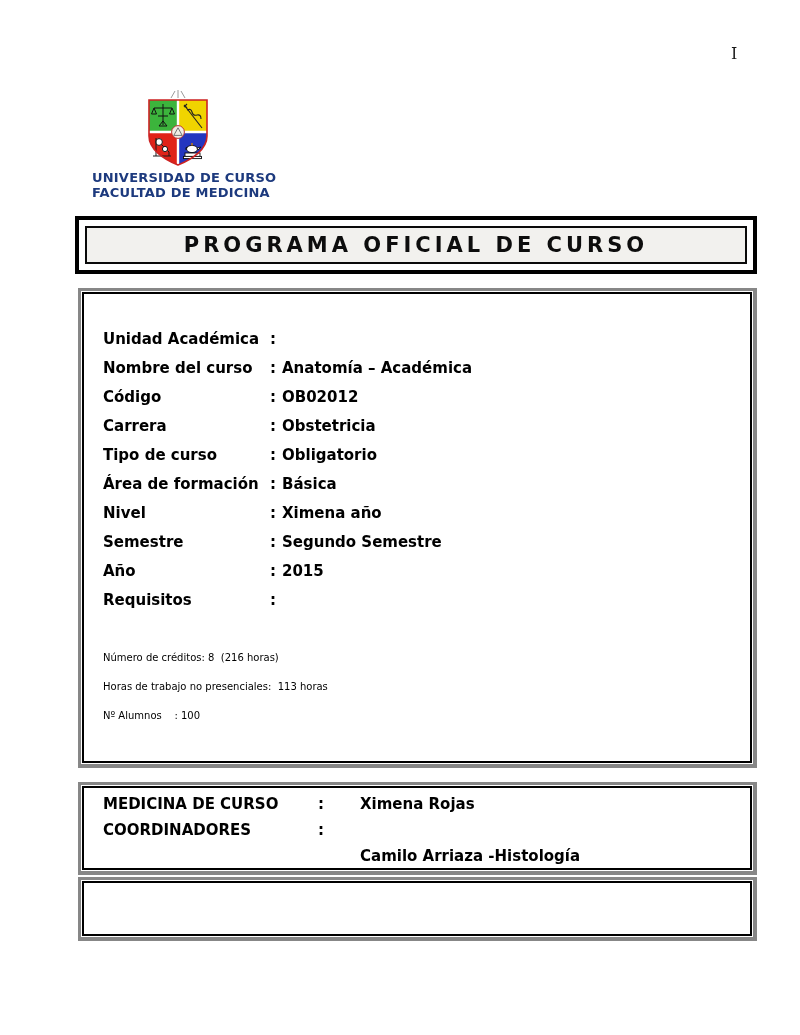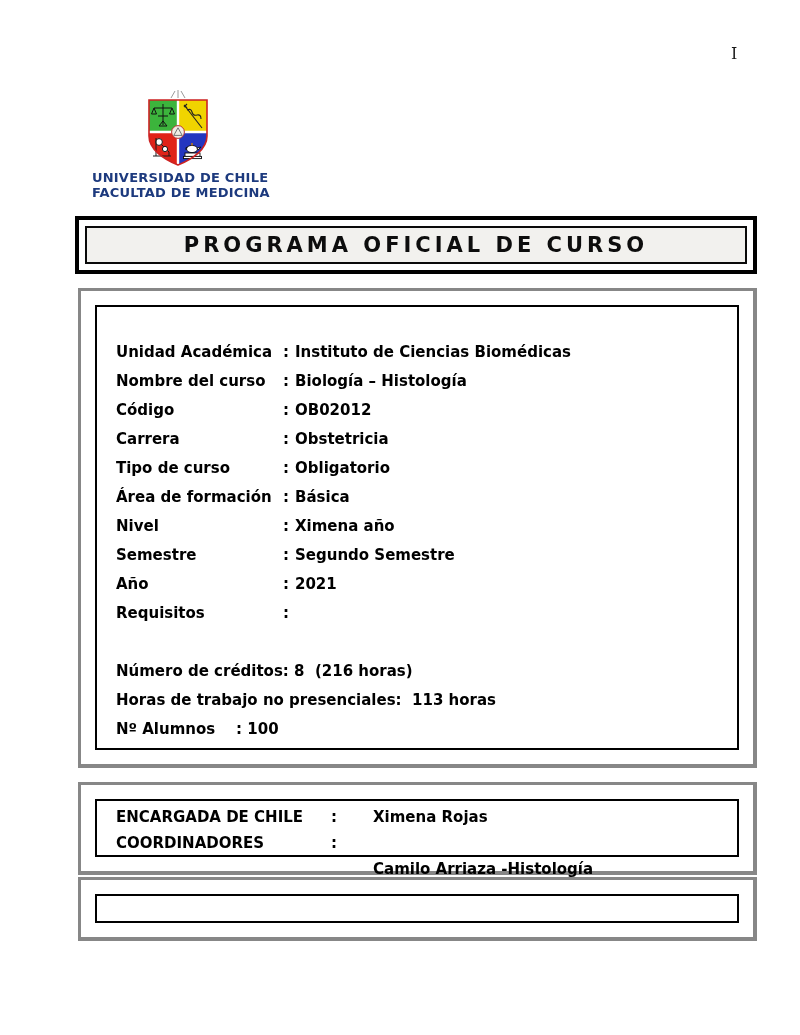--- a/index.html
+++ b/index.html
@@ -37,37 +37,37 @@
   }
   .banner-title {
     font-size:21px; font-weight:bold; letter-spacing:4px; color:#0d0d0d;
     white-space:nowrap;
   }
 
   
   .box {
     position:absolute; left:78px; width:679px;
     border:3px solid #878787; border-right-width:4px; border-bottom-width:4px;
-    padding:14px; background:#fff;
+    padding:1px; background:#fff;
   }
   .box-inner { width:100%; height:100%; border:2px solid #000; background:#fff; }
 
   .main-box  { top:288px; height:480px; }
   .staff-box { top:782px; height:93px; }
   .empty-box { top:877px; height:64px; }
 
   .main-inner { padding:30px 16px 0 19px; }
   .info-row { display:flex; align-items:center; height:29px; font-size:15px; font-weight:bold; }
   .info-label { flex:none; width:167px; white-space:nowrap; }
   .info-colon { flex:none; width:12px; }
   .info-value { white-space:pre; }
   .spacer-row { height:29px; }
   .summary-row {
     display:flex; align-items:center; height:29px;
-    font-size:15px; font-weight:bold; white-space:pre;
+    font-size:10px; font-weight:normal; white-space:pre;
   }
 
   .staff-inner { padding:3px 16px 0 19px; }
   .staff-row { display:flex; align-items:center; height:26px; font-size:15px; font-weight:bold; }
   .staff-label { flex:none; width:215px; white-space:nowrap; }
   .staff-colon { flex:none; width:12px; }
   .staff-value { flex:1; text-align:left; padding-left:30px; white-space:nowrap; }
 </style>
 </head>
 <body>
@@ -134,43 +134,42 @@
       </g>
 
       <path d="M4,12 H62 V48 C62,61 48,71 33,77 C18,71 4,61 4,48 Z" fill="none" stroke="#cc2222" stroke-width="1.6"></path>
 
       <g>
         <circle cx="33" cy="44" r="6.4" fill="#f0ede4" stroke="#bb3333" stroke-width="1"></circle>
         <path d="M33,39.8 L28.8,47.4 H37.2 Z" fill="none" stroke="#666" stroke-width="0.9"></path>
       </g>
     </svg>
     <div class="org">
-      <div class="org-line">UNIVERSIDAD DE CHILE</div>
+      <div class="org-line">UNIVERSIDAD DE CURSO</div>
       <div class="org-line">FACULTAD DE MEDICINA</div>
     </div>
   </div>
 
   <div class="banner">
     <div class="banner-inner">
       <div class="banner-title">PROGRAMA OFICIAL DE CURSO</div>
     </div>
   </div>
 
   <div class="box main-box">
     <div class="box-inner main-inner">
 
       <div class="info-row">
         <span class="info-label">Unidad Académica</span>
         <span class="info-colon">:</span>
-        <span class="info-value">Instituto de Ciencias Biomédicas</span>
       </div>
       <div class="info-row">
         <span class="info-label">Nombre del curso</span>
         <span class="info-colon">:</span>
-        <span class="info-value">Biología – Histología</span>
+        <span class="info-value">Anatomía – Académica</span>
       </div>
       <div class="info-row">
         <span class="info-label">Código</span>
         <span class="info-colon">:</span>
         <span class="info-value">OB02012</span>
       </div>
       <div class="info-row">
         <span class="info-label">Carrera</span>
         <span class="info-colon">:</span>
         <span class="info-value">Obstetricia</span>
@@ -191,40 +190,40 @@
         <span class="info-value">Ximena año</span>
       </div>
       <div class="info-row">
         <span class="info-label">Semestre</span>
         <span class="info-colon">:</span>
         <span class="info-value">Segundo Semestre</span>
       </div>
       <div class="info-row">
         <span class="info-label">Año</span>
         <span class="info-colon">:</span>
-        <span class="info-value">2021</span>
+        <span class="info-value">2015</span>
       </div>
       <div class="info-row">
         <span class="info-label">Requisitos</span>
         <span class="info-colon">:</span>
       </div>
 
       <div class="spacer-row"></div>
 
       <div class="summary-row">Número de créditos: 8  (216 horas)</div>
       <div class="summary-row">Horas de trabajo no presenciales:  113 horas</div>
       <div class="summary-row">Nº Alumnos    : 100</div>
 
     </div>
   </div>
 
   <div class="box staff-box">
     <div class="box-inner staff-inner">
       <div class="staff-row">
-        <span class="staff-label">ENCARGADA DE CHILE</span>
+        <span class="staff-label">MEDICINA DE CURSO</span>
         <span class="staff-colon">:</span>
         <span class="staff-value">Ximena Rojas</span>
       </div>
       <div class="staff-row">
         <span class="staff-label">COORDINADORES</span>
         <span class="staff-colon">:</span>
       </div>
       <div class="staff-row">
         <span class="staff-label"></span>
         <span class="staff-colon"></span>

